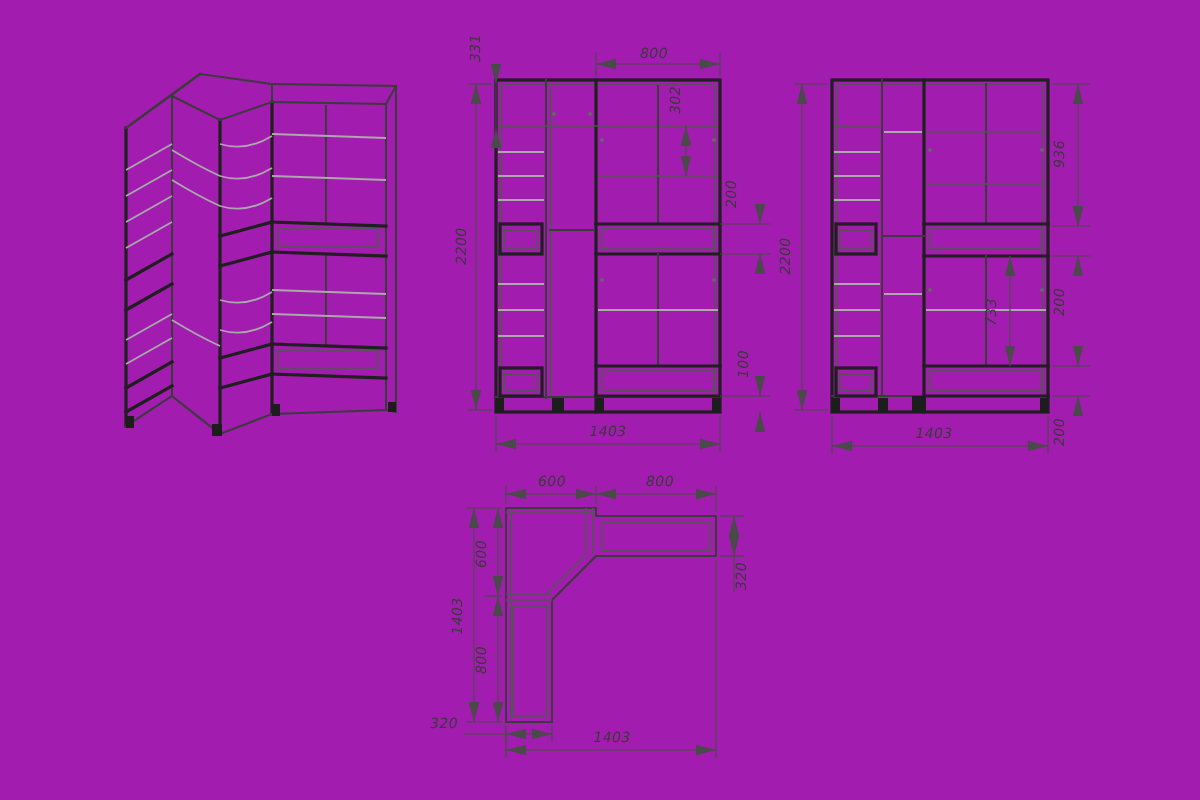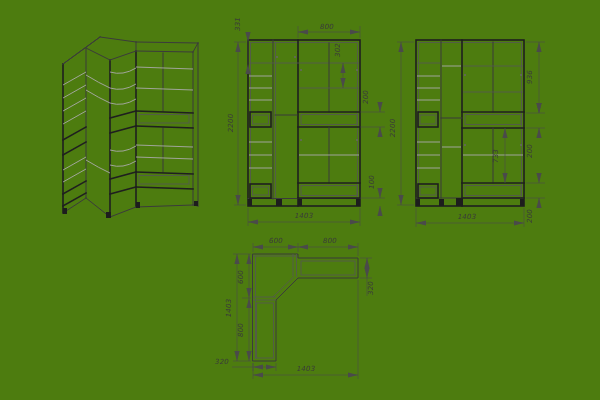--- a/index.html
+++ b/index.html
@@ -4,21 +4,21 @@
 <style>
   html,body{margin:0;padding:0;}
   body{
     width:600px;height:400px;
     background:#f6f6f4;
     font-family:"DejaVu Sans",sans-serif;
     overflow:hidden;
   }
   .canvas{
     width:600px;height:400px;
-    background:#4d7c0f;
+    background:#a21caf;
     position:relative;
   }
   svg{display:block;}
   
   .hv{stroke:#1f1f1f;stroke-width:1.6;fill:none;stroke-linecap:square;}
   .ln{stroke:#3b3b3b;stroke-width:1;fill:none;stroke-linecap:square;}
   .md{stroke:#555;stroke-width:.8;fill:none;}
   .sh{stroke:#a9a9a9;stroke-width:.9;fill:none;}
   .dm{stroke:#4a4a4a;stroke-width:.6;fill:none;}
   .dt{font:italic 7px "DejaVu Sans",sans-serif;fill:#3a3a3a;letter-spacing:.2px;}

